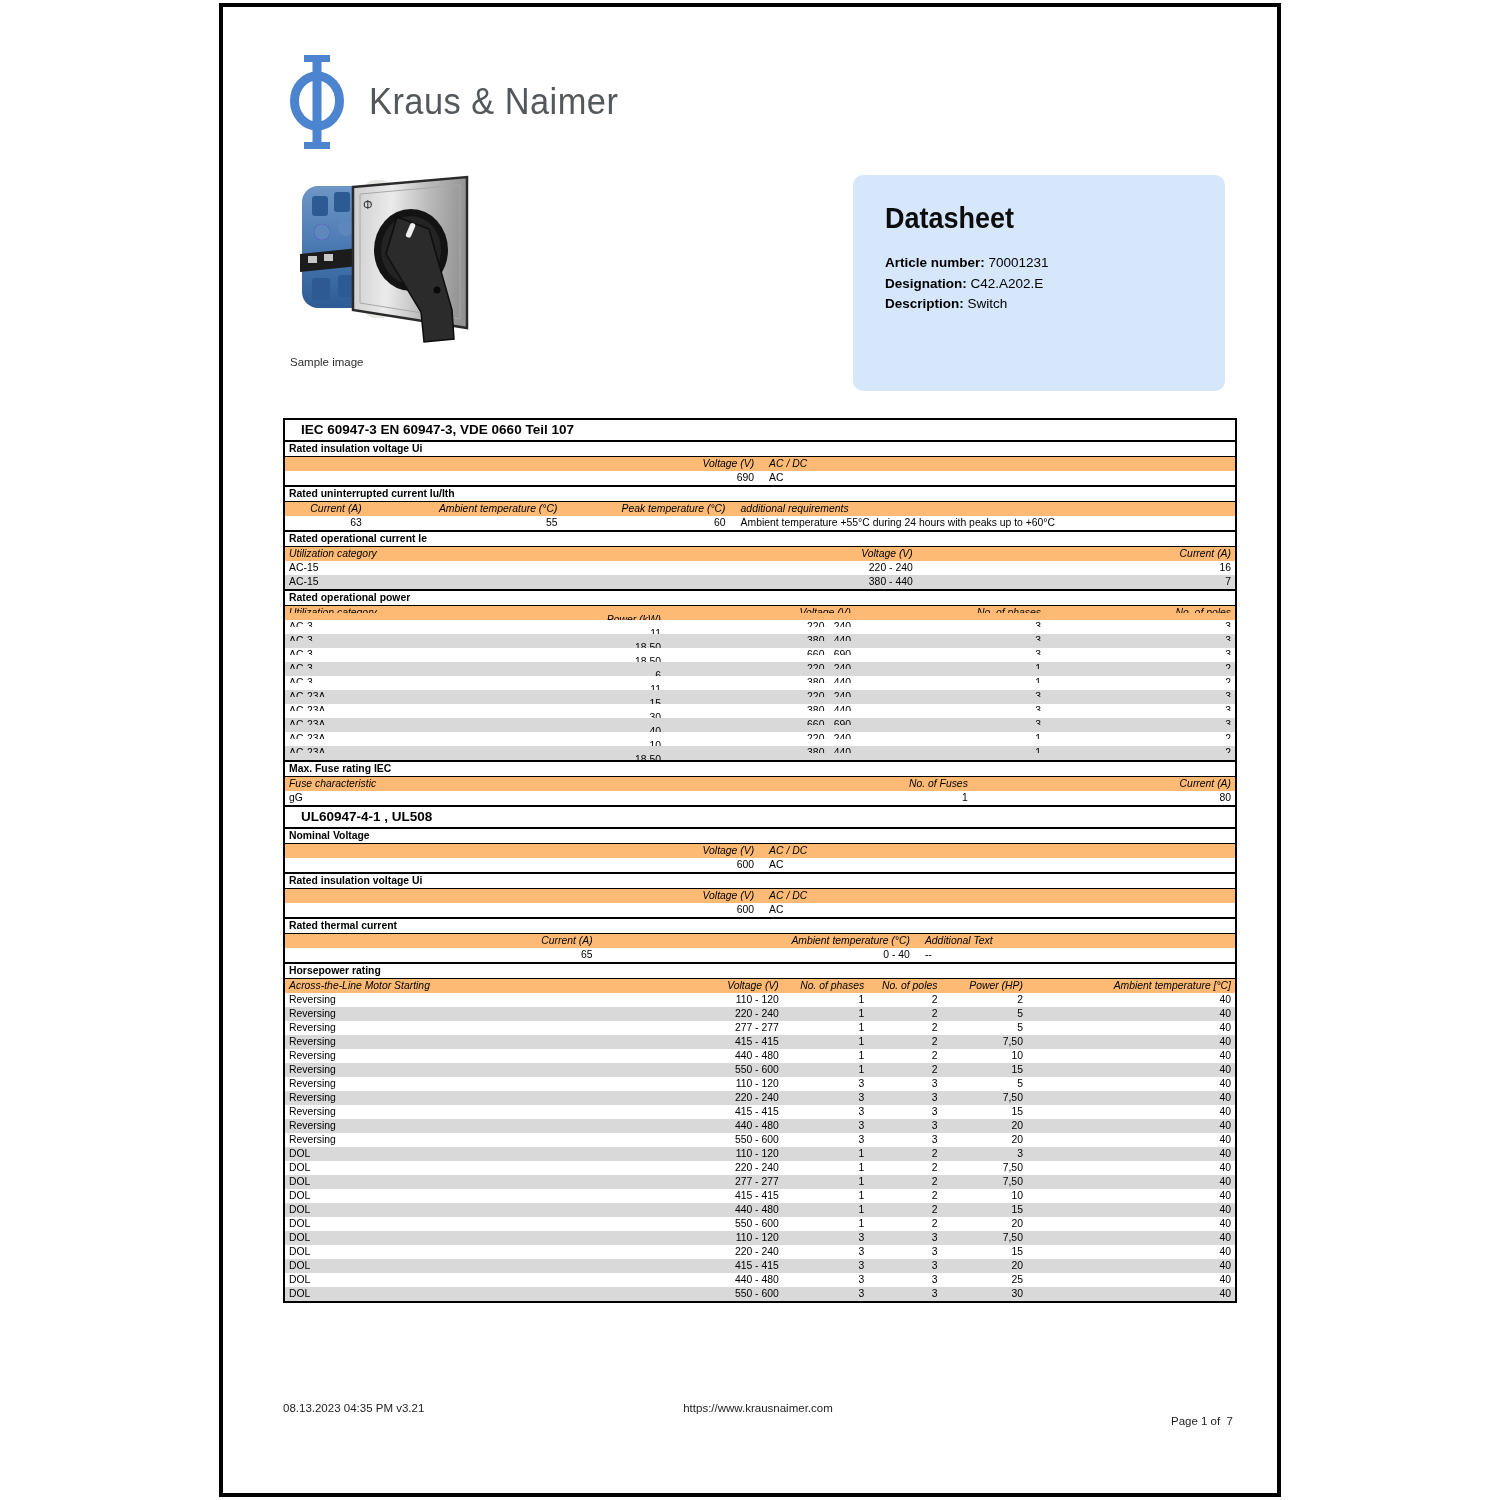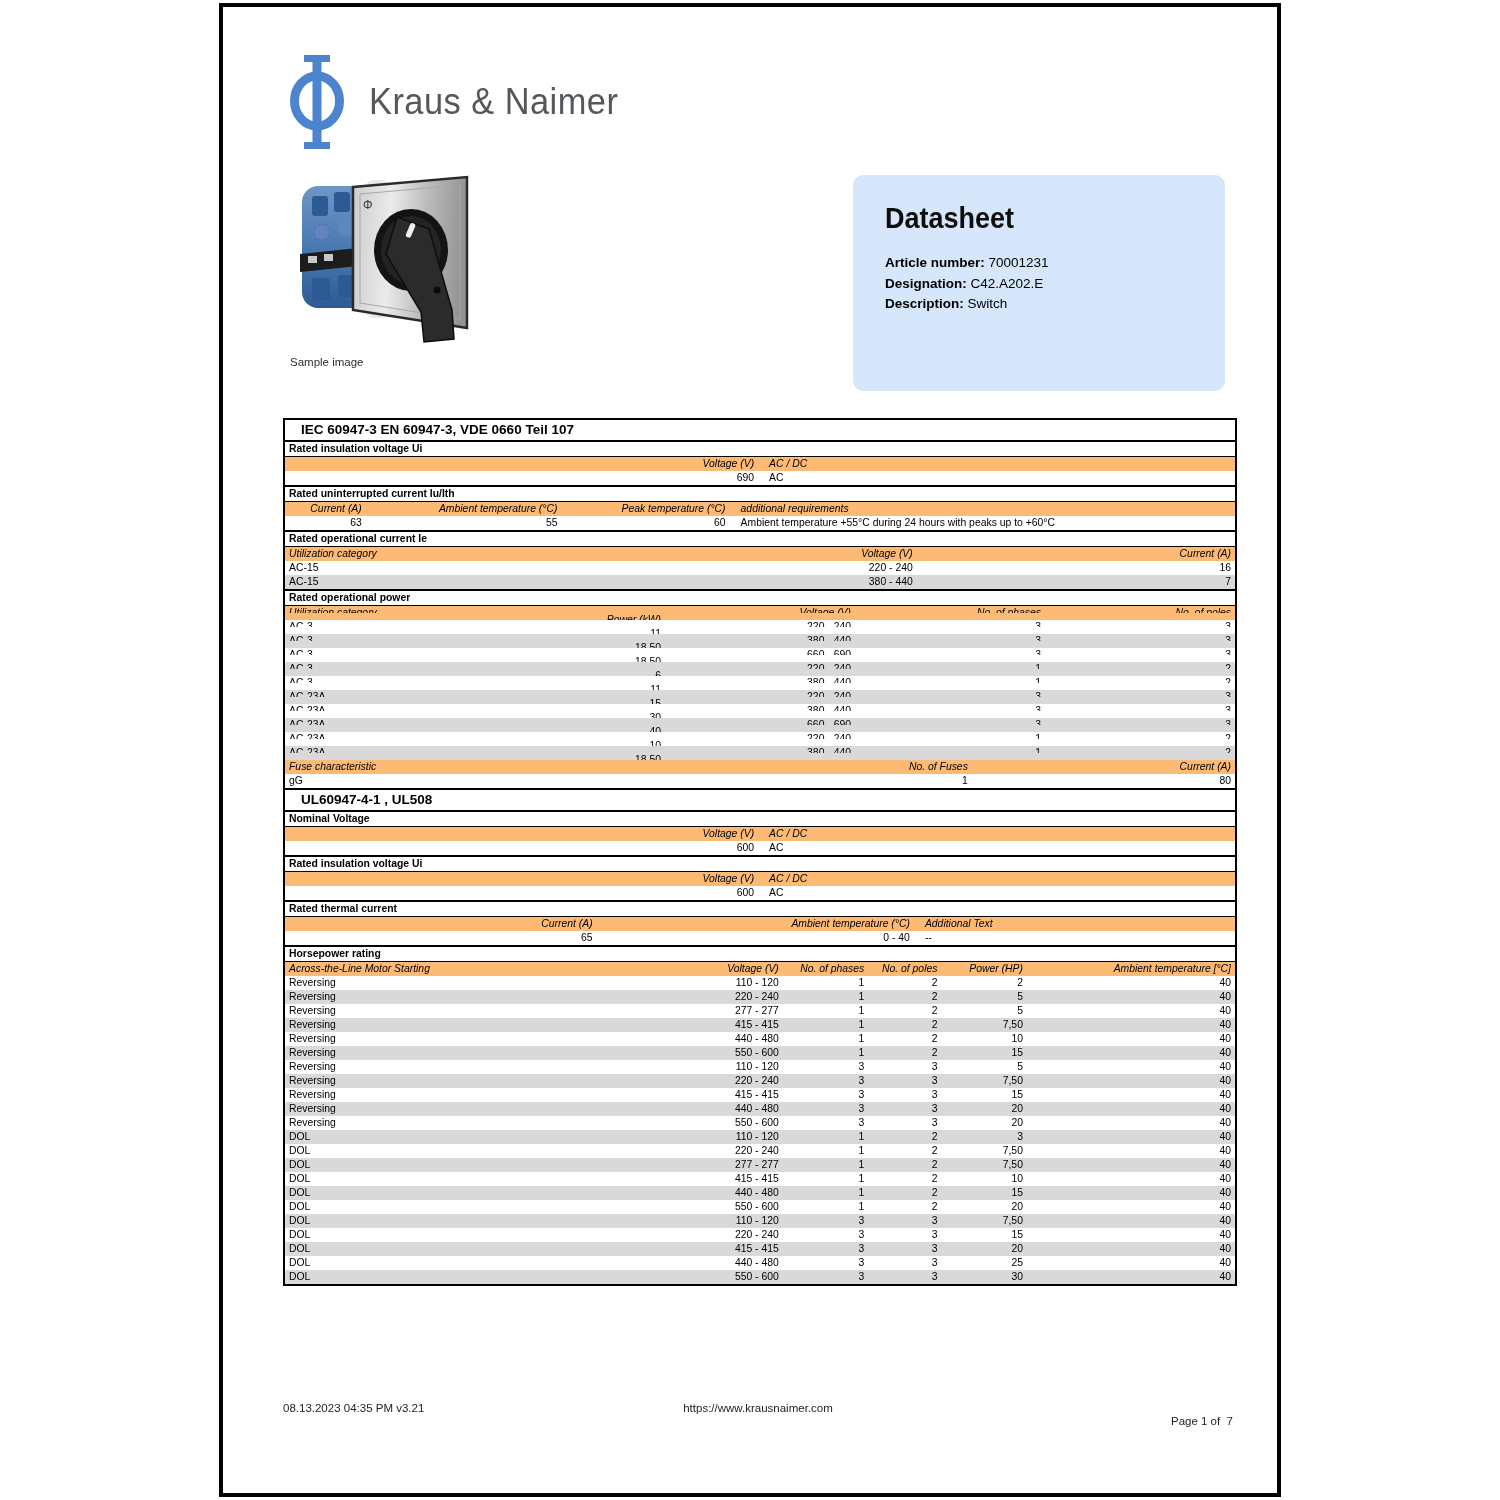--- a/index.html
+++ b/index.html
@@ -258,20 +258,21 @@
           <span class="c3">2</span>
           <span class="c4">10</span>
         </div>
         <div class="t-row L-power shade">
           <span class="c0">AC-23A</span>
           <span class="c1">380 - 440</span>
           <span class="c2">1</span>
           <span class="c3">2</span>
           <span class="c4">18,50</span>
         </div>
+        <div class="t-section">Max. Fuse rating IEC</div>
         <div class="t-row L-fuse t-colhead">
           <span class="c0">Fuse characteristic</span>
           <span class="c1">No. of Fuses</span>
           <span class="c2">Current (A)</span>
         </div>
         <div class="t-row L-fuse">
           <span class="c0">gG</span>
           <span class="c1">1</span>
           <span class="c2">80</span>
         </div>

